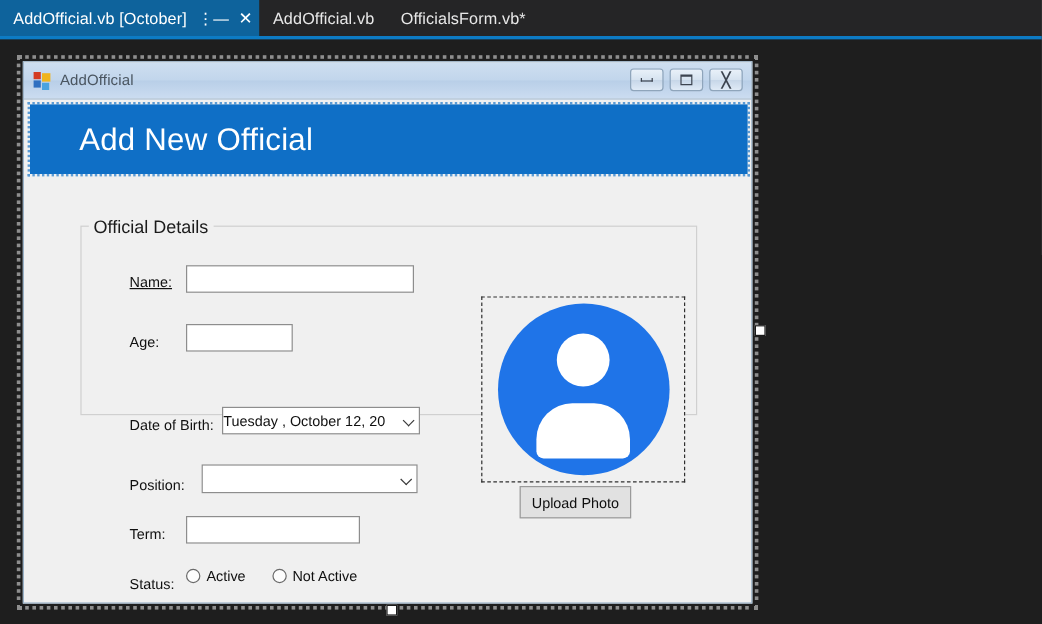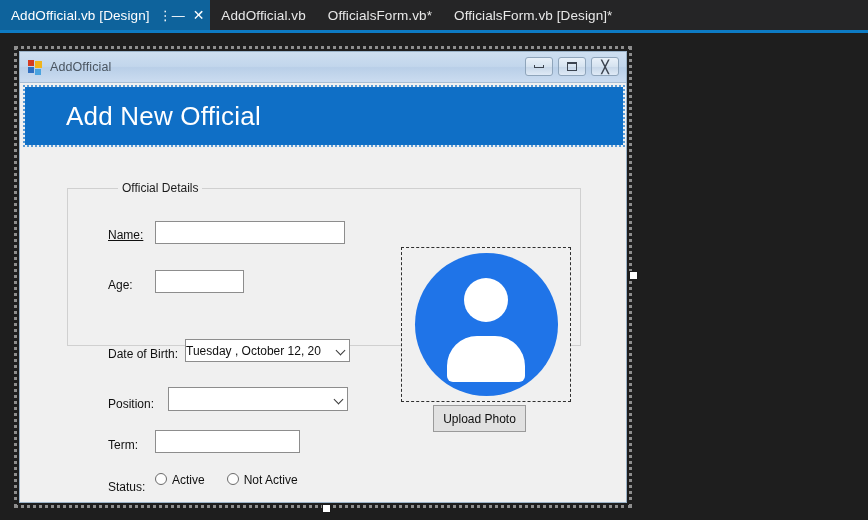--- a/index.html
+++ b/index.html
@@ -187,23 +187,22 @@
     left: 0; top: 7px;
     width: 100%; height: 158px;
     border: 1px solid #d0d0d0;
     box-sizing: border-box;
   }
   .gb-title {
     position: absolute;
     left: 7px; top: 0;
     background: #f0f0f0;
     padding: 0 4px;
-    font-size: 12px;
+    font-size: 15px;
     color: #1b1b1b;
-    margin-left: 44px;
   }
 
   
   .fld-label {
     position: absolute;
     font-size: 12px;
     color: #101010;
     white-space: nowrap;
   }
   .textbox {
@@ -241,20 +240,21 @@
   }
 
   
   .radio-group {
     position: absolute;
     display: flex;
     align-items: center;
   }
   .radio-item {
     display: flex;
+    align-items: center;
     font-size: 12px;
     color: #101010;
     white-space: nowrap;
   }
   .radio-dot {
     width: 12px; height: 12px;
     border: 1px solid #6b6b6b;
     border-radius: 50%;
     background: #fdfdfd;
     margin-right: 5px;
@@ -321,32 +321,29 @@
     background: #ffffff;
     border: 1px solid #1b1b1b;
     box-sizing: border-box;
   }
 </style>
 </head>
 <body>
 
 <div class="tabstrip">
   <div class="tab active">
-    <span class="tab-label">AddOfficial.vb [Design]</span>
+    <span class="tab-label">AddOfficial.vb [October]</span>
     <span class="tab-pin">⋮—</span>
     <span class="tab-close">✕</span>
   </div>
   <div class="tab inactive">
     <span class="tab-label">AddOfficial.vb</span>
   </div>
   <div class="tab inactive">
     <span class="tab-label">OfficialsForm.vb*</span>
-  </div>
-  <div class="tab inactive">
-    <span class="tab-label">OfficialsForm.vb [Design]*</span>
   </div>
 </div>
 <div class="tab-underline"></div>
 
 <div class="designer">
 
   <div class="sel-frame"></div>
 
   <div class="winform">
 

